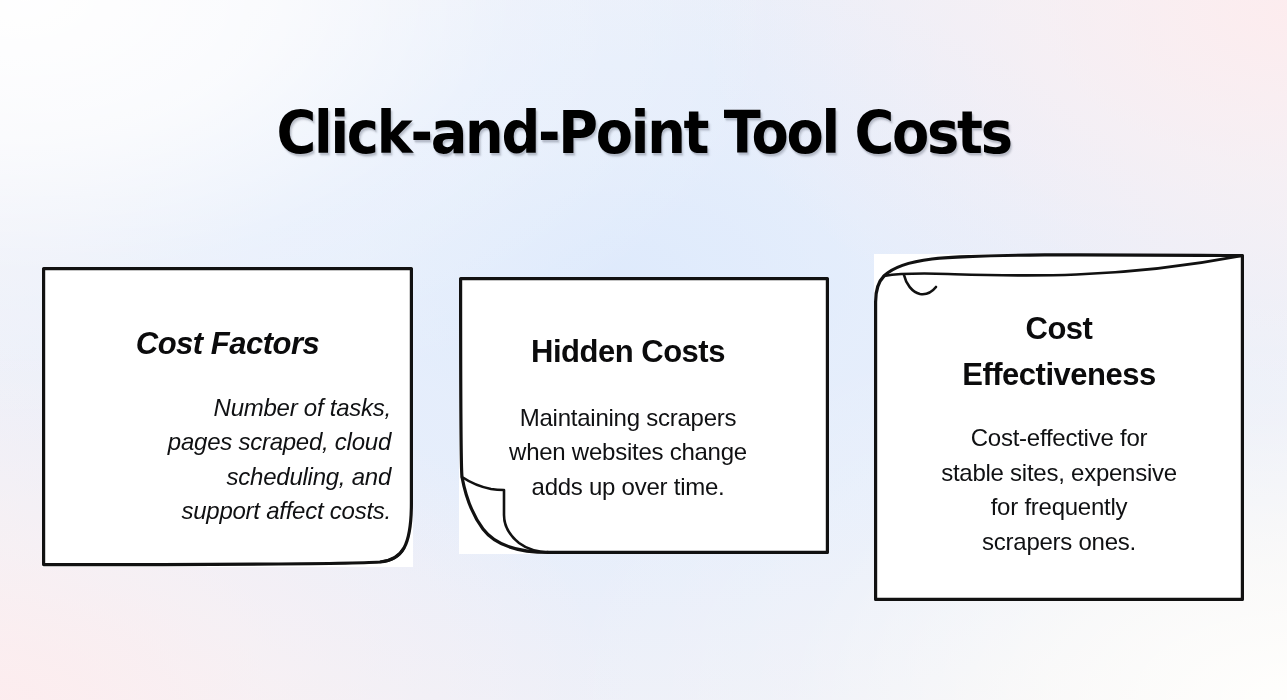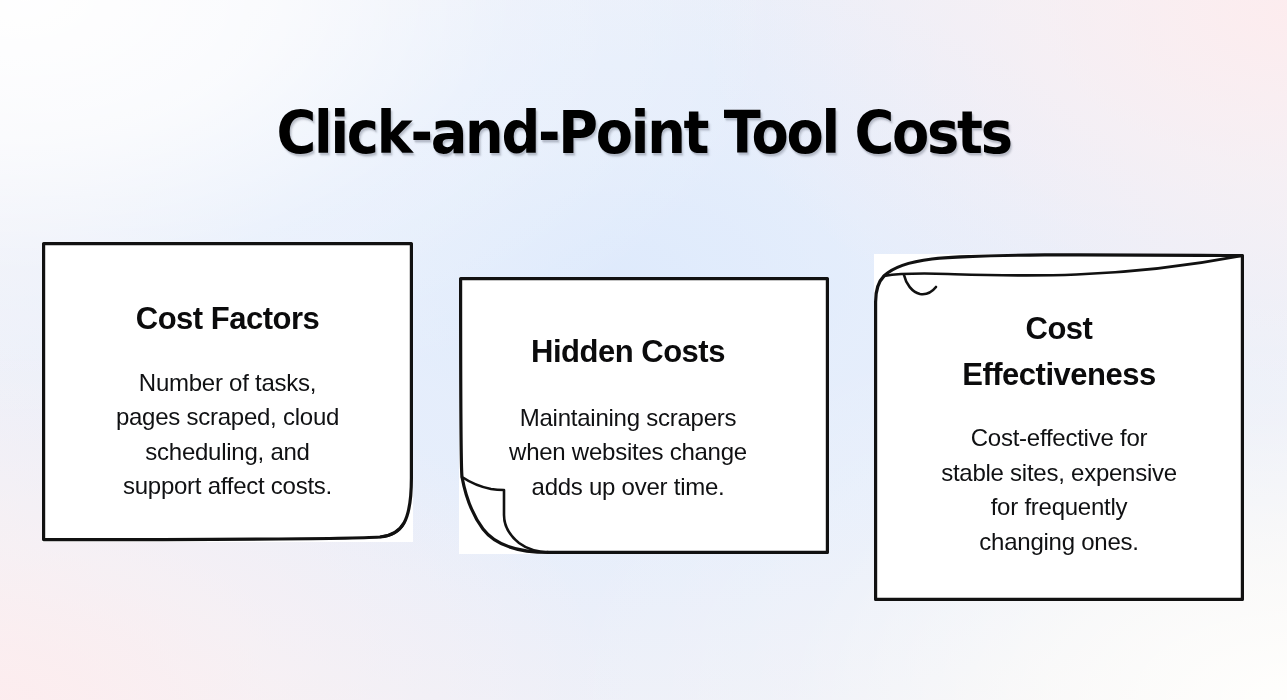--- a/index.html
+++ b/index.html
@@ -131,29 +131,30 @@
     line-height: 1.44;
     letter-spacing: -0.25px;
     color: #101113;
     margin: 0;
     white-space: pre-line;
   }
 
   
   #card-cost-factors {
     left: 42px;
-    top: 242px;
+    top: 267px;
     width: 371px;
     height: 300px;
+    font-style: italic;
   }
   #card-cost-factors .card-body {
     top: 54px;
     padding: 0 22px;
   }
-  #card-cost-factors .card-text { margin-top: 24px; }
+  #card-cost-factors .card-text { margin-top: 24px; text-align: right; }
 
   #card-hidden-costs {
     left: 459px;
     top: 277px;
     width: 338px;
     height: 277px;
   }
   #card-hidden-costs .card-body {
     top: 52px;
     padding: 0 18px;
@@ -231,17 +232,17 @@
       <path d="M10,22 C22,20 44,19 74,20 C140,22 240,26 368.4,1.6" fill="none" stroke="#111111" stroke-width="2.6" stroke-linecap="round"></path>
 
       <path d="M30,21 C32,30 38,38 46,40 C52,41 58,38 62,33" fill="none" stroke="#111111" stroke-width="2.6" stroke-linecap="round" stroke-linejoin="round"></path>
     </svg>
     <div class="card-body">
       <h2 class="card-title" style="white-space:pre-line">Cost
 Effectiveness</h2>
       <p class="card-text">Cost-effective for
 stable sites, expensive
 for frequently
-changing ones.</p>
+scrapers ones.</p>
     </div>
   </div>
 
 </div>
 
 </body></html>

